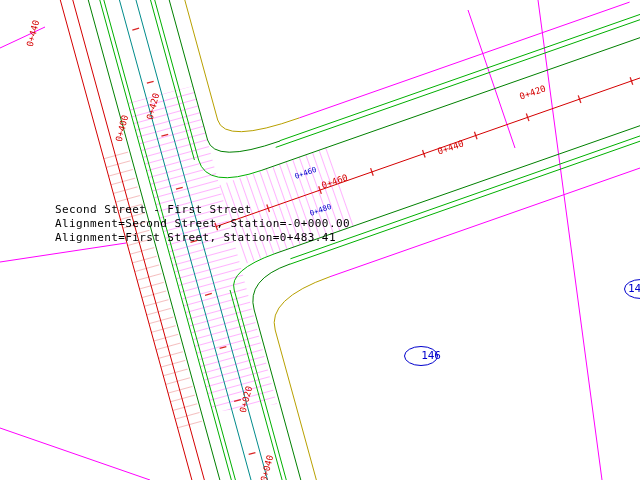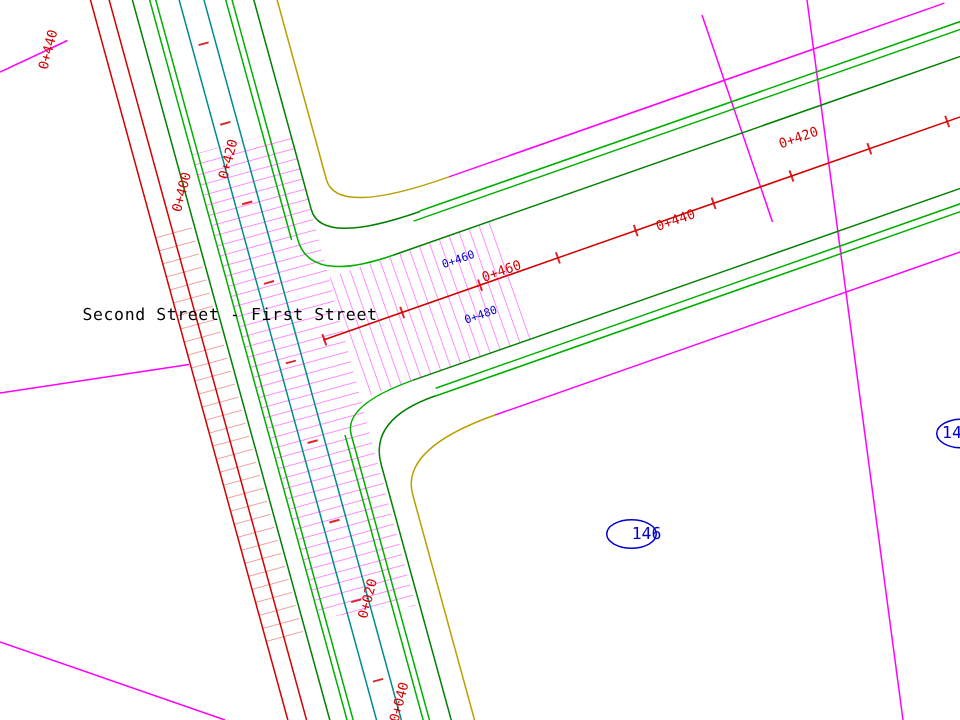--- a/index.html
+++ b/index.html
@@ -100,20 +100,22 @@
     </g>
 
     <g fill="none" stroke="var(--c-blue,#0000cd)" stroke-width="1">
       <ellipse cx="421" cy="356" rx="16.5" ry="9.5"></ellipse>
       <ellipse cx="641" cy="289" rx="16.5" ry="9.5"></ellipse>
     </g>
   </svg>
 
   <div class="anno">
     <div>Second Street - First Street</div>
+    <div>Alignment=Second Street, Station=-0+000.00</div>
+    <div>Alignment=First Street, Station=0+483.41</div>
   </div>
 
   <div class="station rot-a" style="left:30px;top:42px">0+440</div>
   <div class="station rot-a" style="left:150px;top:115px">0+420</div>
   <div class="station rot-a" style="left:119px;top:137px">0+400</div>
   <div class="station rot-a" style="left:243px;top:408px">0+020</div>
   <div class="station rot-a" style="left:264px;top:477px">0+040</div>
 
   <div class="station rot-b" style="left:322px;top:182px">0+460</div>
   <div class="station rot-b" style="left:438px;top:148px">0+440</div>

